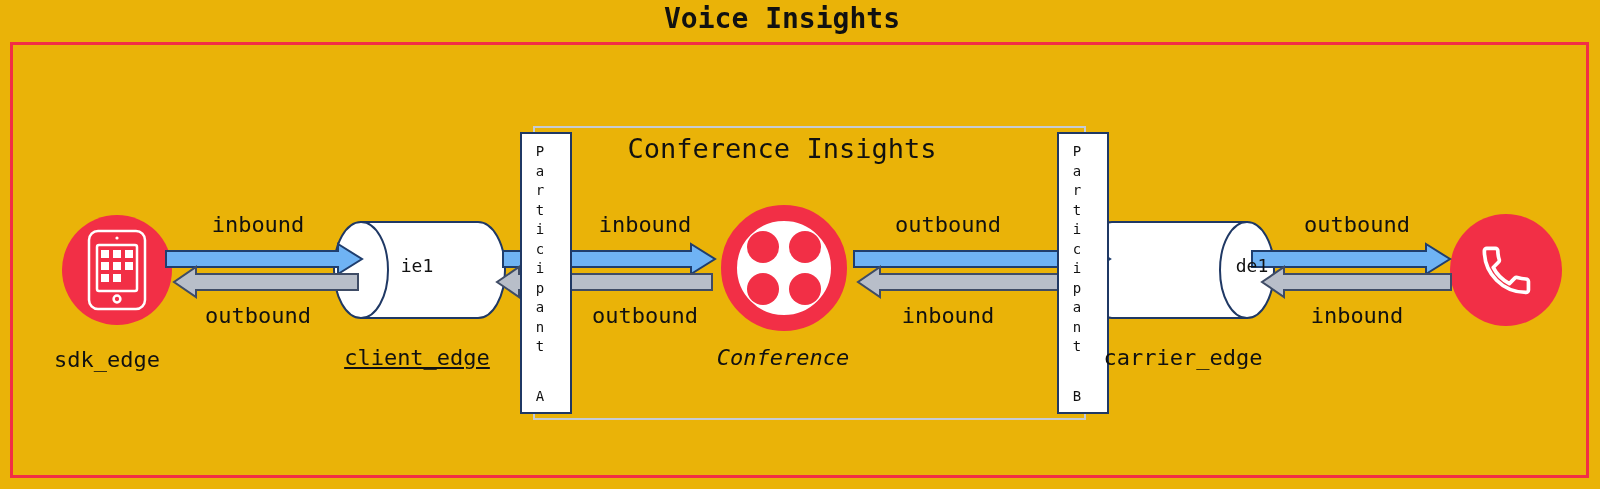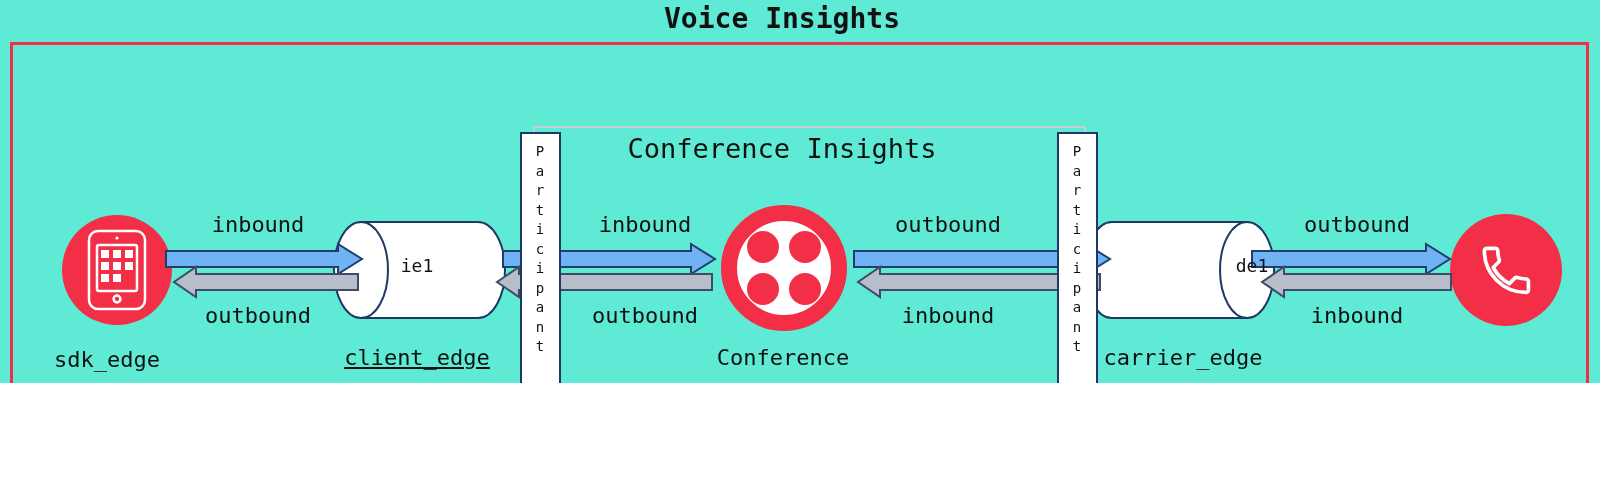--- a/index.html
+++ b/index.html
@@ -1,17 +1,17 @@
 <!DOCTYPE html>
 <html><head>
 <meta charset="utf-8">
 <style>
   html,body{margin:0;padding:0;background:#ffffff;}
   .canvas{
-    position:relative; width:1600px; height:383px; background:#5eead4;
+    position:relative; width:1600px; height:489px; background:#eab308;
     font-family:"DejaVu Sans Mono", monospace; color:#111; overflow:hidden;
   }
   .abs{position:absolute;}
   .page-title{
     top:2px; left:782px; transform:translateX(-50%);
     font-size:28px; font-weight:bold; white-space:nowrap; z-index:5;
   }
   .outer-border{
     left:10px; top:42px; width:1573px; height:430px;
     border:3px solid #F22F46; z-index:0;
@@ -21,21 +21,21 @@
     border:2px solid #C6CBD4; z-index:1; background:transparent;
   }
   .conf-title{
     top:85px; left:782px; transform:translateX(-50%);
     font-size:27px; white-space:nowrap; z-index:5;margin-top:48px;
   }
   svg.layer{left:0; top:0; z-index:2;}
   .participant{
     width:36px; height:262px; background:#ffffff; border:2px solid #1F3864;
     z-index:3; display:flex; flex-direction:column; align-items:center;
-    padding:8px 1px 8px 0;
+    padding:8px 12px 8px 0;
   }
   .participant-word{
     width:9px; word-break:break-all; line-height:19.5px; font-size:14px;
     text-align:center; white-space:normal;
   }
   .participant-id{margin-top:auto; font-size:14px; line-height:16px;}
   .flow-label{
     width:170px; text-align:center; font-size:22px; z-index:4; white-space:nowrap;
   }
   .node-label{
@@ -128,21 +128,21 @@
   <div class="abs participant" style="left:1057px; top:132px;">
     <div class="participant-word">Participant</div>
     <div class="participant-id">B</div>
   </div>
 
   <div class="abs cyl-label" style="left:417px; top:255px;">ie1</div>
   <div class="abs cyl-label" style="left:1252px; top:255px;">de1</div>
 
   <div class="abs node-label" style="left:107px; top:347px;text-align:right;">sdk_edge</div>
   <div class="abs node-label" style="left:417px; top:345px;text-decoration:underline;">client_edge</div>
-  <div class="abs mixer-label" style="left:783px; top:343px;">
+  <div class="abs mixer-label" style="left:783px; top:343px;font-style:italic;">
     <div>Conference</div>
   </div>
   <div class="abs node-label" style="left:1183px; top:345px;">carrier_edge</div>
 
   <div class="abs flow-label" style="left:173px; top:212px;">inbound</div>
   <div class="abs flow-label" style="left:173px; top:303px;">outbound</div>
 
   <div class="abs flow-label" style="left:560px; top:212px;">inbound</div>
   <div class="abs flow-label" style="left:560px; top:303px;">outbound</div>
 

